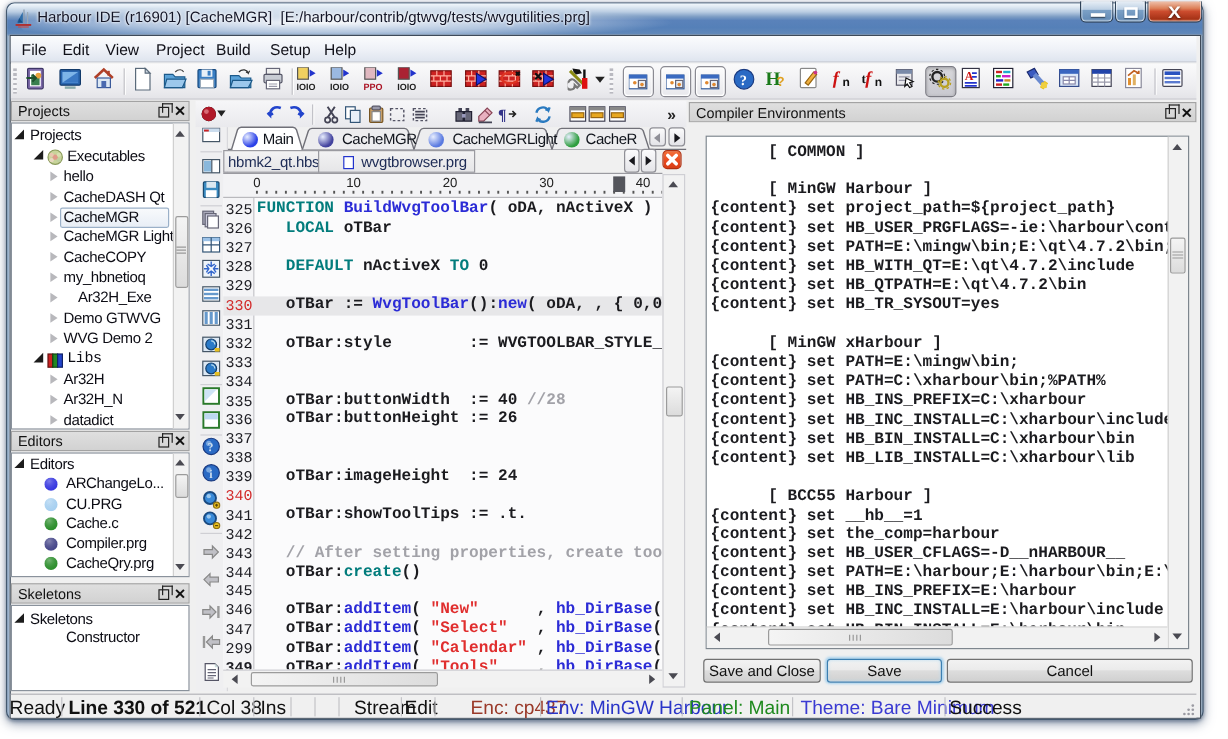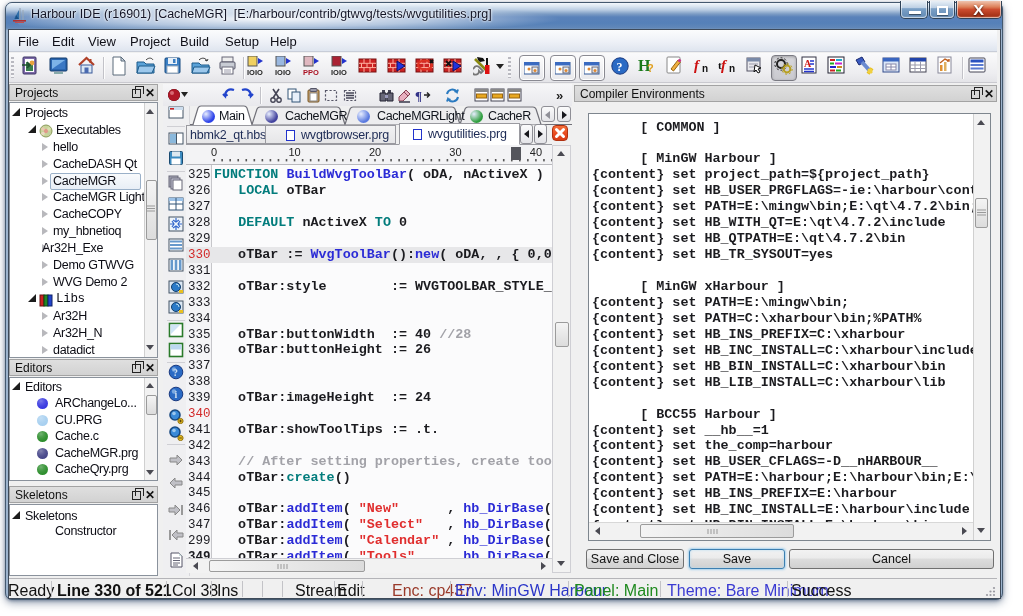--- a/index.html
+++ b/index.html
@@ -350,21 +350,21 @@
     <div class="col" style="left:42px;top:177px;"></div>
     <div class="abs" style="left:50px;top:173px;width:91px;height:17px;border:1px solid #9ab0c8;border-radius:2px;background:linear-gradient(#f8fafc,#e8eef6);"></div>
     <div class="trow" style="left:53px;top:174px;">CacheMGR</div>
     <div class="col" style="left:42px;top:193px;"></div>
     <div class="trow" style="left:53px;top:190px;">CacheMGR Light</div>
     <div class="col" style="left:42px;top:210px;"></div>
     <div class="trow" style="left:53px;top:207px;">CacheCOPY</div>
     <div class="col" style="left:42px;top:227px;"></div>
     <div class="trow" style="left:53px;top:224px;">my_hbnetioq</div>
     <div class="col" style="left:42px;top:244px;"></div>
-    <div class="trow" style="left:42px;top:241px;">Ar32H_Exe</div>
+    <div class="trow" style="left:65px;top:241px;">Ar32H_Exe</div>
     <div class="col" style="left:42px;top:261px;"></div>
     <div class="trow" style="left:53px;top:258px;">Demo GTWVG</div>
     <div class="col" style="left:42px;top:278px;"></div>
     <div class="trow" style="left:53px;top:275px;">WVG Demo 2</div>
     <div class="exp" style="left:28px;top:294px;"></div>
     <svg class="abs" style="left:39px;top:293px;" width="14" height="14" viewBox="0 0 14 14">
       <rect x="1" y="2" width="4" height="11" fill="#cc2222" stroke="#661111"></rect>
       <rect x="5" y="2" width="4" height="11" fill="#228822" stroke="#114411"></rect>
       <rect x="9" y="2" width="4" height="11" fill="#2244cc" stroke="#112266"></rect>
     </svg>
@@ -390,21 +390,21 @@
     <div class="treebox" style="left:9px;top:377px;width:149px;height:104px;"></div>
     <div class="exp" style="left:12px;top:382px;"></div>
     <div class="trow" style="left:25px;top:380px;">Editors</div>
     <div class="ball" style="left:37px;top:398px;background:radial-gradient(circle at 4px 3px,#fff0,#3a3ae0 70%),radial-gradient(circle at 4px 3px,#3a3ae0aa,#3a3ae0);"></div>
     <div class="trow" style="left:55px;top:396px;">ARChangeLo...</div>
     <div class="ball" style="left:37px;top:415px;background:radial-gradient(circle at 4px 3px,#fff0,#a8d0f0 70%),radial-gradient(circle at 4px 3px,#a8d0f0aa,#a8d0f0);"></div>
     <div class="trow" style="left:55px;top:413px;">CU.PRG</div>
     <div class="ball" style="left:37px;top:431px;background:radial-gradient(circle at 4px 3px,#fff0,#2f8f2f 70%),radial-gradient(circle at 4px 3px,#2f8f2faa,#2f8f2f);"></div>
     <div class="trow" style="left:55px;top:429px;">Cache.c</div>
     <div class="ball" style="left:37px;top:448px;background:radial-gradient(circle at 4px 3px,#fff0,#48488a 70%),radial-gradient(circle at 4px 3px,#48488aaa,#48488a);"></div>
-    <div class="trow" style="left:55px;top:446px;">CacheMGR.prg</div>
+    <div class="trow" style="left:55px;top:446px;">Compiler.prg</div>
     <div class="ball" style="left:37px;top:464px;background:radial-gradient(circle at 4px 3px,#fff0,#2f8f2f 70%),radial-gradient(circle at 4px 3px,#2f8f2faa,#2f8f2f);"></div>
     <div class="trow" style="left:55px;top:462px;">CacheQry.prg</div>
     <div class="sb" style="left:144px;top:378px;width:13px;height:102px;border-left:1px solid #d0d0d0;"></div>
     <div class="arr-u" style="left:146px;top:383px;"></div>
     <div class="sb-thh" style="left:145.5px;top:395px;width:11px;height:20px;"></div>
     <div class="arr-d" style="left:146px;top:470px;"></div>
     <div class="dock-title" style="left:9px;top:486px;width:149px;height:17px;">
       <span class="t">Skeletons</span>
       <div class="float-ic" style="left:122px;top:4px;"></div>
       <span class="x-ic" style="left:135px;top:1px;">✕</span>
@@ -608,21 +608,20 @@
     <div class="abs" style="left:377px;top:109px;font-size:12.5px;letter-spacing:-0.4px;color:#10141c;">CacheMGRLight</div>
     <div class="ball" style="left:470px;top:110px;width:13px;height:13px;background:radial-gradient(circle at 4px 4px,#e8eeff,#2f9e3f 65%,#2f9e3f);"></div>
     <div class="abs" style="left:488px;top:109px;font-size:12.5px;letter-spacing:-0.4px;color:#10141c;">CacheR</div>
     <div class="navbtn" style="left:541px;top:106px;width:14px;height:16px;"></div>
     <div class="abs" style="left:545px;top:111px;width:0;height:0;border-top:4px solid transparent;border-bottom:4px solid transparent;border-right:5px solid #909098;"></div>
     <div class="navbtn" style="left:557px;top:106px;width:14px;height:16px;"></div>
     <div class="abs" style="left:562px;top:111px;width:0;height:0;border-top:4px solid transparent;border-bottom:4px solid transparent;border-left:5px solid #17171c;"></div>
     <div class="abs" style="left:186px;top:144px;width:366px;height:1px;background:#9a9aa0;"></div>
     <div class="tab2" style="left:186px;width:80px;"><span style="position:relative;left:3px;top:2px;">hbmk2_qt.hbs</span></div>
     <div class="tab2" style="left:265px;width:131px;"><div class="docic" style="left:20px;top:4px;"></div><span style="position:relative;left:35px;top:2px;">wvgtbrowser.prg</span></div>
-    <div class="tab2 act" style="left:399px;width:121px;"><div class="docic" style="left:13px;top:5px;"></div><span style="position:relative;left:28px;top:3px;">wvgutilities.prg</span></div>
     <div class="navbtn" style="left:520px;top:124px;width:13px;height:20px;"></div>
     <div class="abs" style="left:524px;top:130px;width:0;height:0;border-top:4.5px solid transparent;border-bottom:4.5px solid transparent;border-right:5.5px solid #17171c;"></div>
     <div class="navbtn" style="left:534px;top:124px;width:13px;height:20px;"></div>
     <div class="abs" style="left:538px;top:130px;width:0;height:0;border-top:4.5px solid transparent;border-bottom:4.5px solid transparent;border-left:5.5px solid #17171c;"></div>
     <div class="abs" style="left:552px;top:125px;width:16px;height:16px;border-radius:4px;background:linear-gradient(#f4703a,#e8481e 60%,#d83d16);border:1px solid #b03010;">
 <svg width="14" height="14" viewBox="0 0 14 14" style="position:absolute;left:0px;top:0px;">
         <path d="M3.5 3.5 L10.5 10.5 M10.5 3.5 L3.5 10.5" stroke="#fff" stroke-width="3" stroke-linecap="round"></path>
       </svg>
     </div>
     <div id="ruler"></div>

